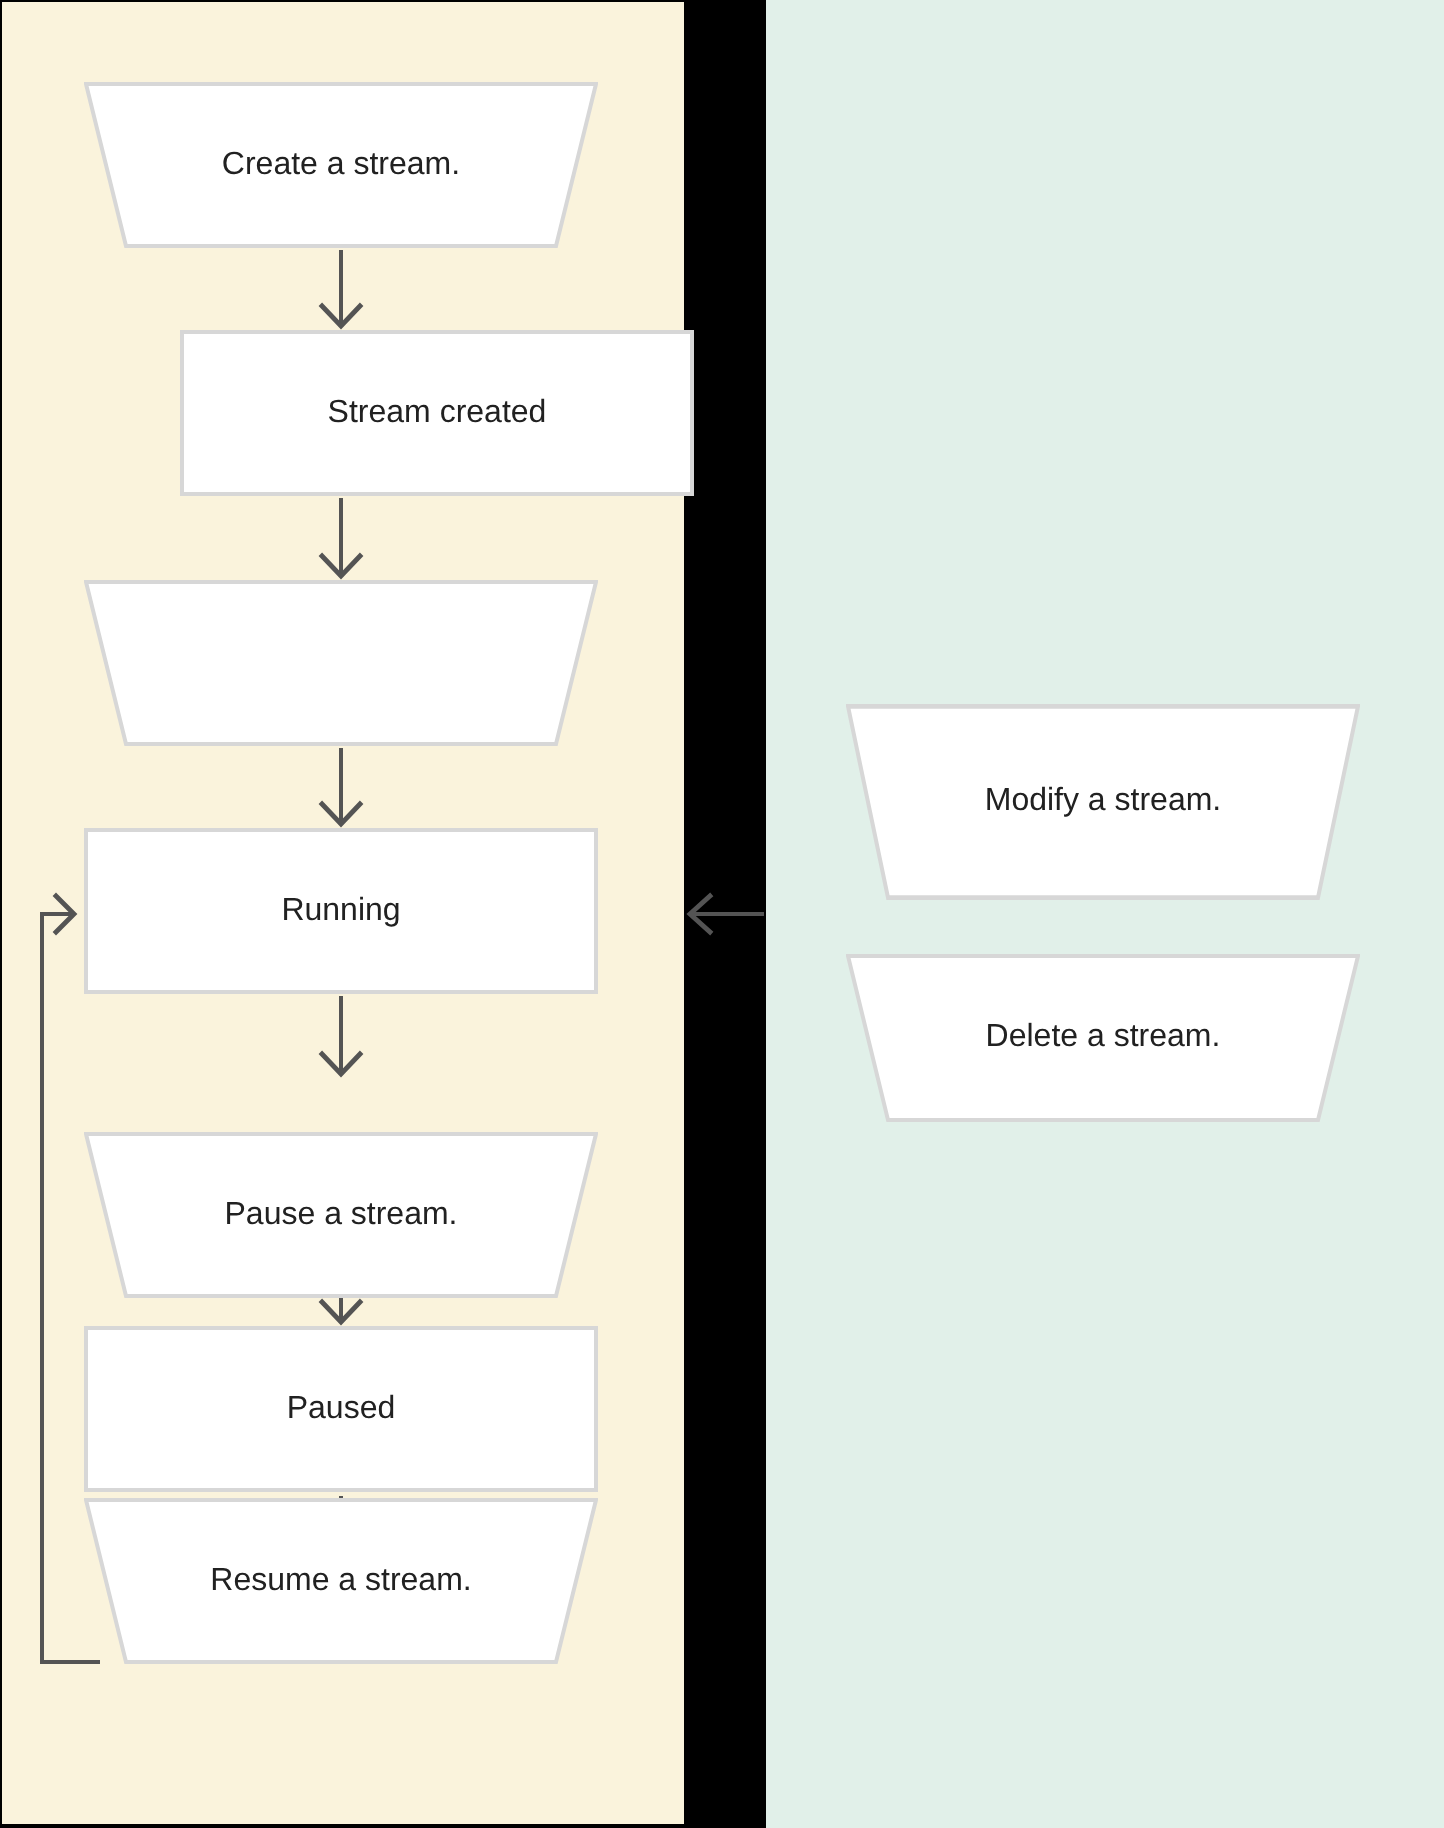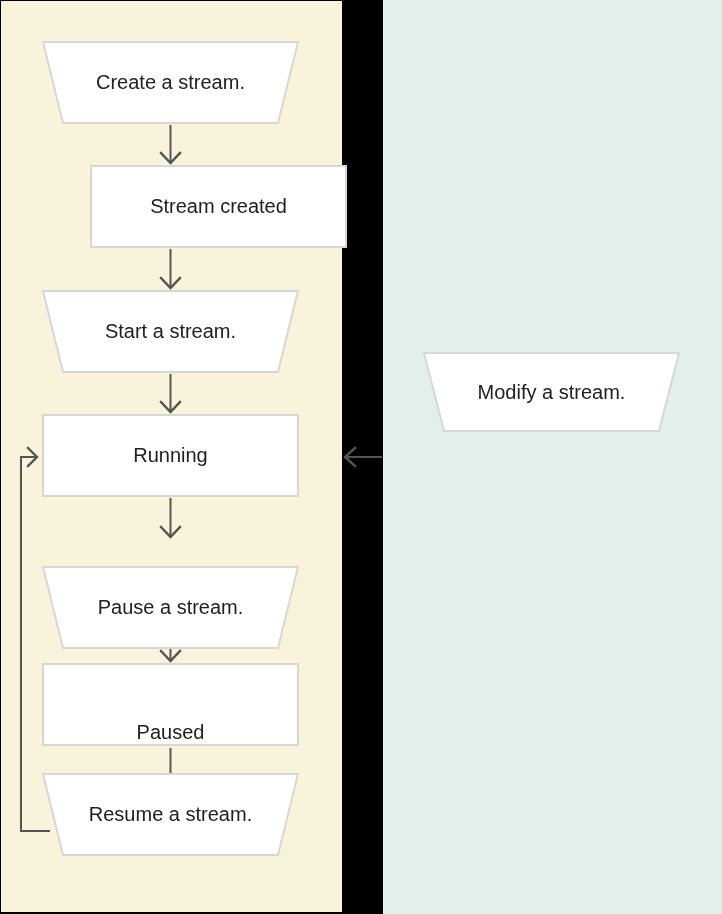--- a/index.html
+++ b/index.html
@@ -20,21 +20,21 @@
   .panel-right {
     position: absolute; left: 383px; top: 0;
     width: 339px; height: 914px;
     background: var(--right-bg, #E1F0E9);
   }
 
   .node {
     position: absolute;
     width: 257px; height: 83px;
     display: flex; align-items: center; justify-content: center;
-    font-size: 20px; color: var(--text, #212121);
+    font-size: 16px; color: var(--text, #212121);
     text-align: center;
     box-sizing: border-box;
   }
   .node.rect {
     background: var(--node-fill, #fff);
     border: 2px solid var(--node-border, #D7D7D7);
   }
   .node.trap { background: transparent; border: none; }
   .node svg.trap-shape {
     position: absolute; inset: 0; width: 100%; height: 100%;
@@ -63,25 +63,25 @@
     stroke-width: 2.4;
     stroke-linecap: square;
   }
 
   
   .n0 { left: 42px; top: 41px; }
   .n1 { left: 42px; top: 165px; margin-left: 48px; }
   .n2 { left: 42px; top: 290px; }
   .n3 { left: 42px; top: 414px; text-align: center; }
   .n4 { left: 42px; top: 539px; margin-top: 27px; }
-  .n5 { left: 42px; top: 663px; align-items: flex-end; }
-  .n6 { left: 42px; top: 773px; }
+  .n5 { left: 42px; top: 663px; }
+  .n6 { left: 42px; top: 749px; }
 
   
-  .r0 { left: 423px; top: 352px; height: 80px; }
+  .r0 { left: 423px; top: 352px; height: 98px; }
   .r1 { left: 423px; top: 477px; height: 84px; }
 </style>
 </head>
 <body style="--left-bg: #FAF3DC; --right-bg: #E1F0E9; --gap-bg: #000000; --node-fill: #FFFFFF; --node-border: #D7D7D7; --arrow: #545454; --text: #212121;">
 
 <div class="stage">
 
   <div class="panel-left"></div>
   <div class="panel-right"></div>
 
@@ -129,21 +129,20 @@
       </svg>
     <span class="lbl">Create a stream.</span>
   </div>
   <div class="node rect n1">
     <span class="lbl">Stream created</span>
   </div>
   <div class="node trap n2">
     <svg class="trap-shape" viewBox="0 0 257 83" preserveAspectRatio="none">
         <polygon points="1,1 256,1 236,82 21,82"></polygon>
       </svg>
-    <span class="lbl">Start a stream.</span>
   </div>
   <div class="node rect n3">
     <span class="lbl">Running</span>
   </div>
   <div class="node trap n4">
     <svg class="trap-shape" viewBox="0 0 257 83" preserveAspectRatio="none">
         <polygon points="1,1 256,1 236,82 21,82"></polygon>
       </svg>
     <span class="lbl">Pause a stream.</span>
   </div>
@@ -156,14 +155,20 @@
       </svg>
     <span class="lbl">Resume a stream.</span>
   </div>
 
   <div class="node trap r0">
     <svg class="trap-shape" viewBox="0 0 257 84" preserveAspectRatio="none">
         <polygon points="1,1 256,1 236,83 21,83"></polygon>
       </svg>
     <span class="lbl">Modify a stream.</span>
   </div>
+  <div class="node trap r1">
+    <svg class="trap-shape" viewBox="0 0 257 84" preserveAspectRatio="none">
+        <polygon points="1,1 256,1 236,83 21,83"></polygon>
+      </svg>
+    <span class="lbl">Delete a stream.</span>
+  </div>
 
 </div>
 
 </body></html>

